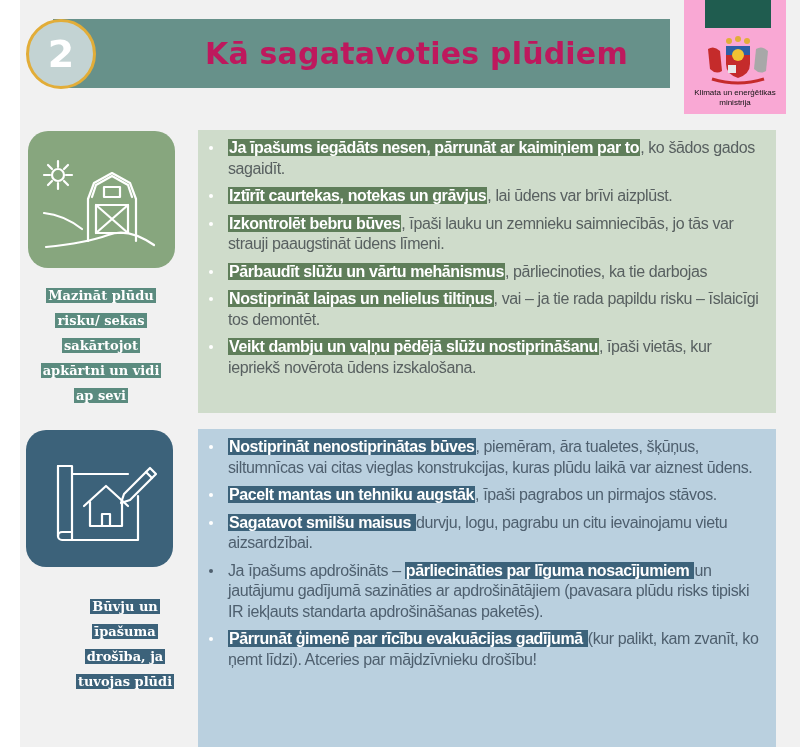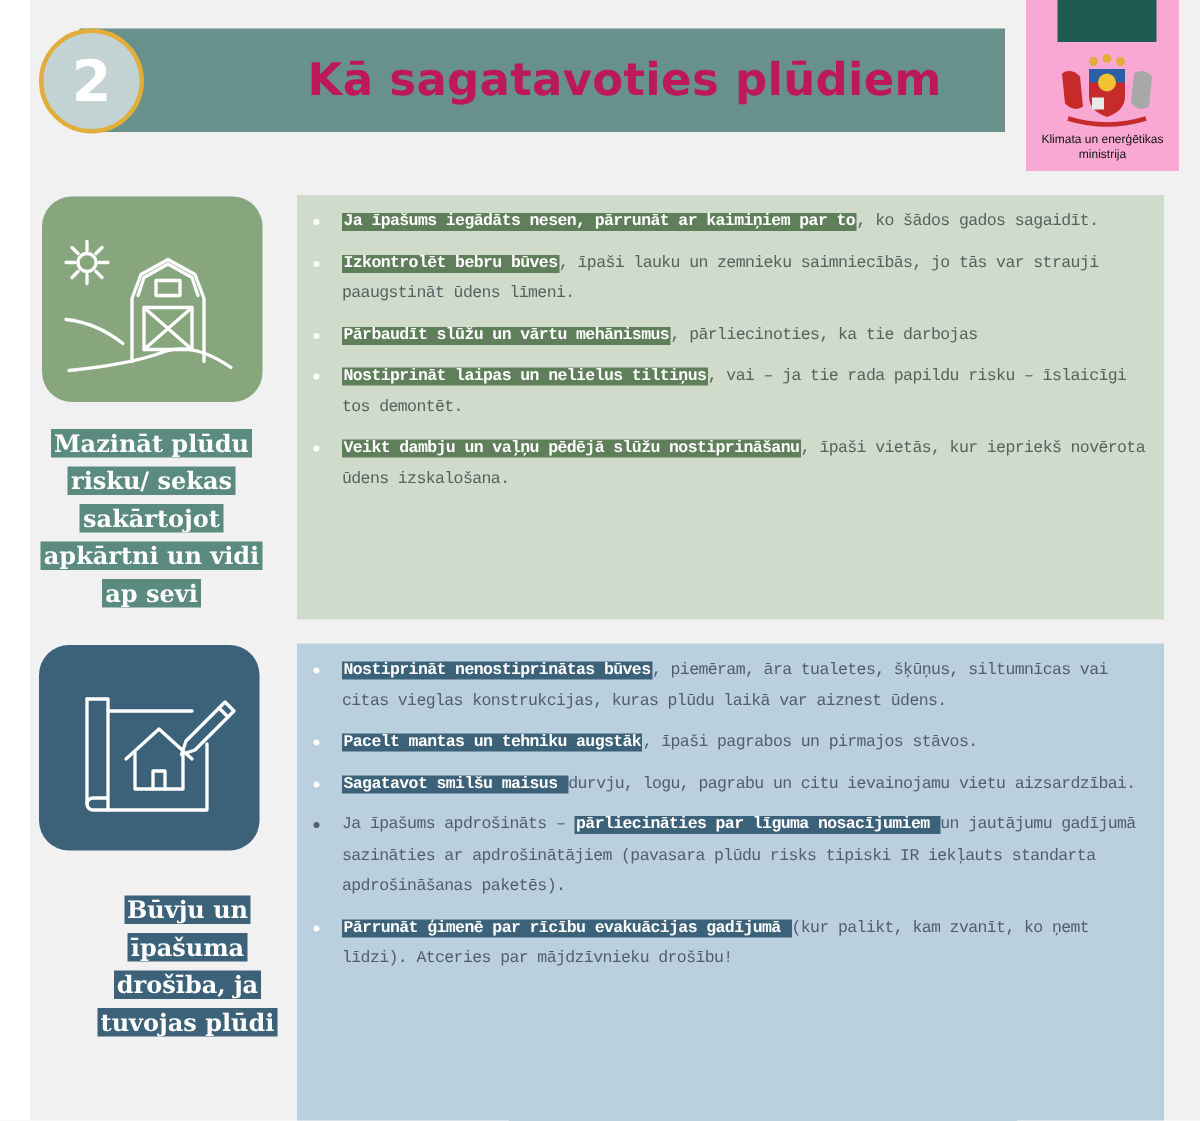--- a/index.html
+++ b/index.html
@@ -9,31 +9,31 @@
     .header-title { position:absolute; left:205px; top:19px; height:69px; line-height:69px; color:#be185d; font-family:"DejaVu Sans", sans-serif; font-weight:bold; font-size:30px; letter-spacing:0.2px; }
     .badge { position:absolute; left:26px; top:19px; width:70px; height:70px; border-radius:50%; background:#c3d3d3; border:3px solid #e2ad38; box-sizing:border-box; display:flex; align-items:center; justify-content:center; color:#fff; font-family:"DejaVu Sans", sans-serif; font-weight:bold; font-size:38px; }
     .logo { position:absolute; left:684px; top:0; width:102px; height:114px; background:#f9a8d4; }
     .logo-top { position:absolute; left:21px; top:0; width:66px; height:28px; background:#1f5c4f; }
     .logo-crest { position:absolute; left:14px; top:35px; width:80px; height:52px; }
     .logo-text { position:absolute; left:0; top:88px; width:102px; text-align:center; font-family:"Liberation Sans", sans-serif; font-size:8px; line-height:10px; color:#111; }
     .icon-tile { position:absolute; border-radius:20px; }
     .tile1 { left:28px; top:131px; width:147px; height:137px; background:#87a67e; }
     .tile2 { left:26px; top:430px; width:147px; height:137px; background:#3c627a; }
     .icon-tile svg { width:100%; height:100%; }
-    .side-label { position:absolute; text-align:center; font-weight:bold; color:#fff; font-size:16px; line-height:25px; }
+    .side-label { position:absolute; text-align:center; font-weight:bold; color:#fff; font-size:13px; line-height:25px; }
     .side-label span { padding:0 2px; box-decoration-break:clone; -webkit-box-decoration-break:clone; }
     .label1 { left:19px; top:283px; width:164px; }
     .label1 span { background:#5b8b7f; }
     .label2 { left:28px; top:594px; width:138px; font-weight:normal;margin-left:28px; }
     .label2 span { background:#3c627a; font-weight:bold; }
     .panel { position:absolute; left:198px; width:578px; box-sizing:border-box; padding:8px 12px 0 30px; }
     .panel1 { top:130px; height:283px; background:#cfdccb; }
     .panel2 { top:429px; height:352px; background:#bad0df; }
     .panel ul { list-style:none; margin:0; padding:0; }
-    .panel li { position:relative; font-size:11px; line-height:20.5px; margin-bottom:7px; color:#586060; font-family:Liberation Mono, monospace; letter-spacing:-0.4px; }
+    .panel li { position:relative; font-size:16px; line-height:20.5px; margin-bottom:7px; color:#586060; font-family:Liberation Sans, sans-serif; letter-spacing:-0.4px; }
     .panel2 li { color:#4e5f6e; }
     .panel li::before { content:""; position:absolute; left:-19px; top:8px; width:4px; height:4px; border-radius:50%; background:#ffffff; }
     .panel li.dark-bullet::before { background:#4e5f6e; }
     .hl { font-weight:bold; color:#fff; padding:0 1px; }
     .panel1 .hl { background:#5f7e5a; }
     .panel2 .hl { background:#3c627a; }
   </style>
 </head>
 <body>
 
@@ -83,20 +83,21 @@
 <div class="side-label label1">
   <span>Mazināt plūdu</span><br>
   <span>risku/ sekas</span><br>
   <span>sakārtojot</span><br>
   <span>apkārtni un vidi</span><br>
   <span>ap sevi</span>
 </div>
 <div class="panel panel1">
   <ul>
     <li><span class="hl">Ja īpašums iegādāts nesen, pārrunāt ar kaimiņiem par to</span><span>, ko šādos gados sagaidīt.</span></li>
+    <li><span class="hl">Iztīrīt caurtekas, notekas un grāvjus</span><span>, lai ūdens var brīvi aizplūst.</span></li>
     <li><span class="hl">Izkontrolēt bebru būves</span><span>, īpaši lauku un zemnieku saimniecībās, jo tās var strauji paaugstināt ūdens līmeni.</span></li>
     <li><span class="hl">Pārbaudīt slūžu un vārtu mehānismus</span><span>, pārliecinoties, ka tie darbojas</span></li>
     <li><span class="hl">Nostiprināt laipas un nelielus tiltiņus</span><span>, vai – ja tie rada papildu risku – īslaicīgi tos demontēt.</span></li>
     <li><span class="hl">Veikt dambju un vaļņu pēdējā slūžu nostiprināšanu</span><span>, īpaši vietās, kur iepriekš novērota ūdens izskalošana.</span></li>
   </ul>
 </div>
 
 <div class="icon-tile tile2">
   <svg viewBox="0 0 147 137" fill="none" stroke="#fff" stroke-width="2.2" stroke-linecap="round" stroke-linejoin="round">
     <path d="M32 36 h14 v74 h-10 a4 4 0 0 1 0 -8 h10"></path>

